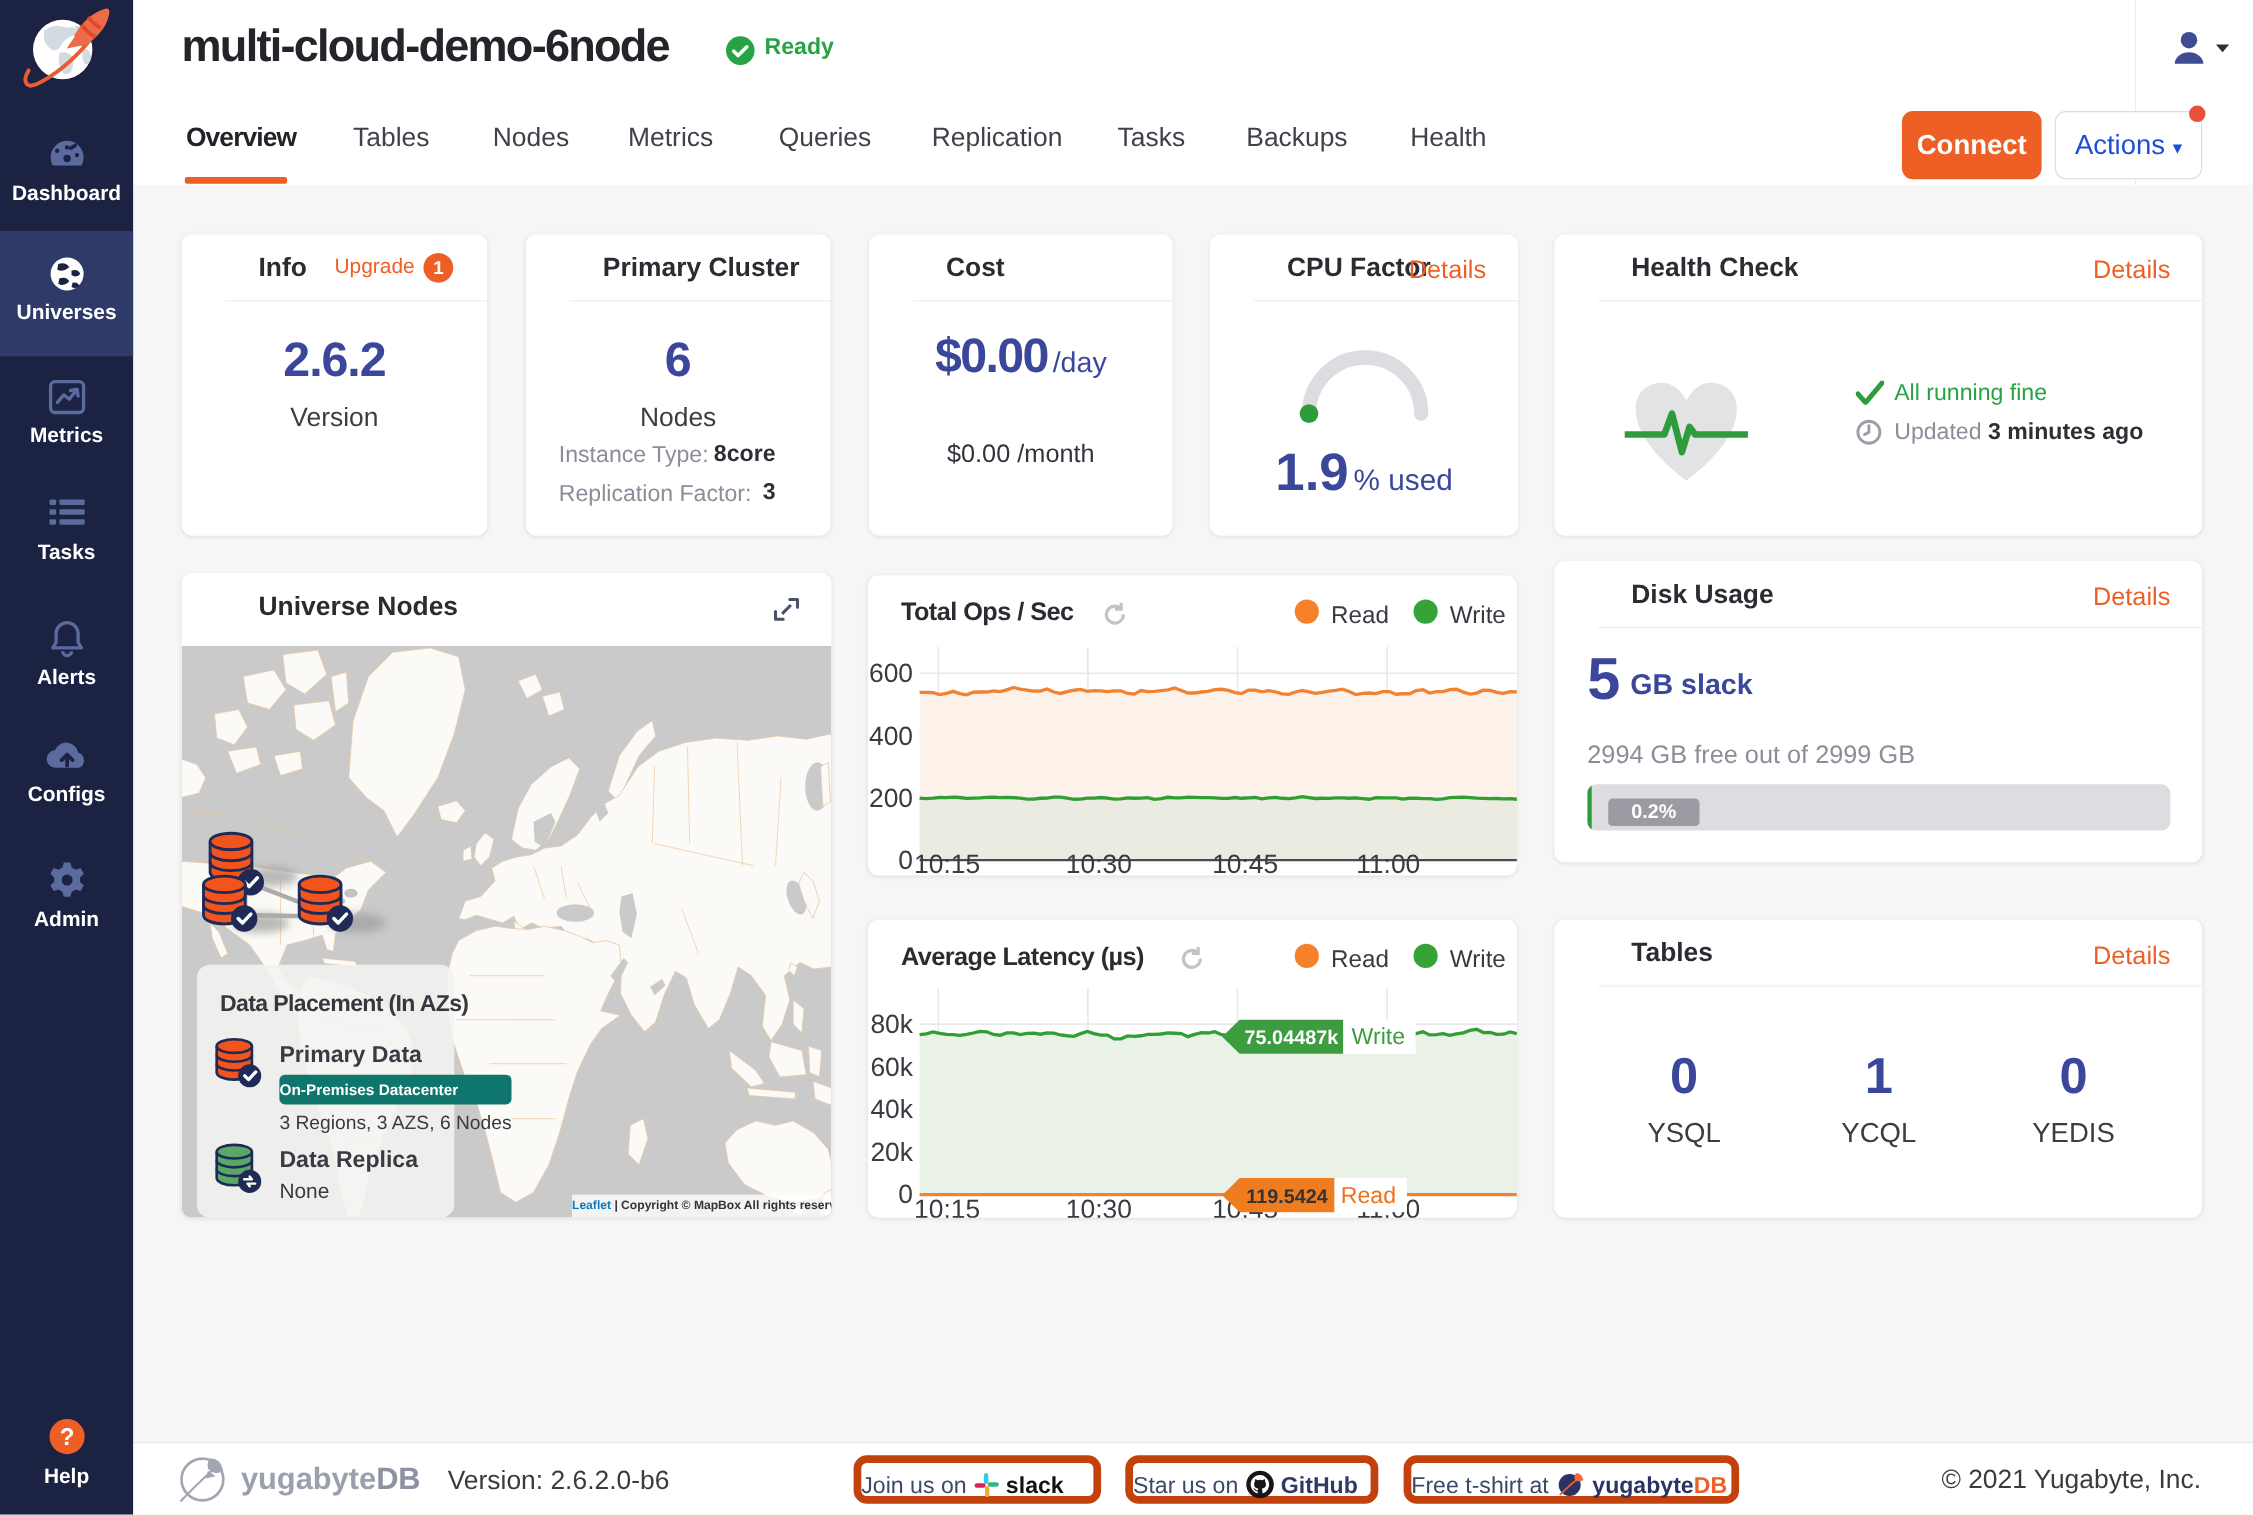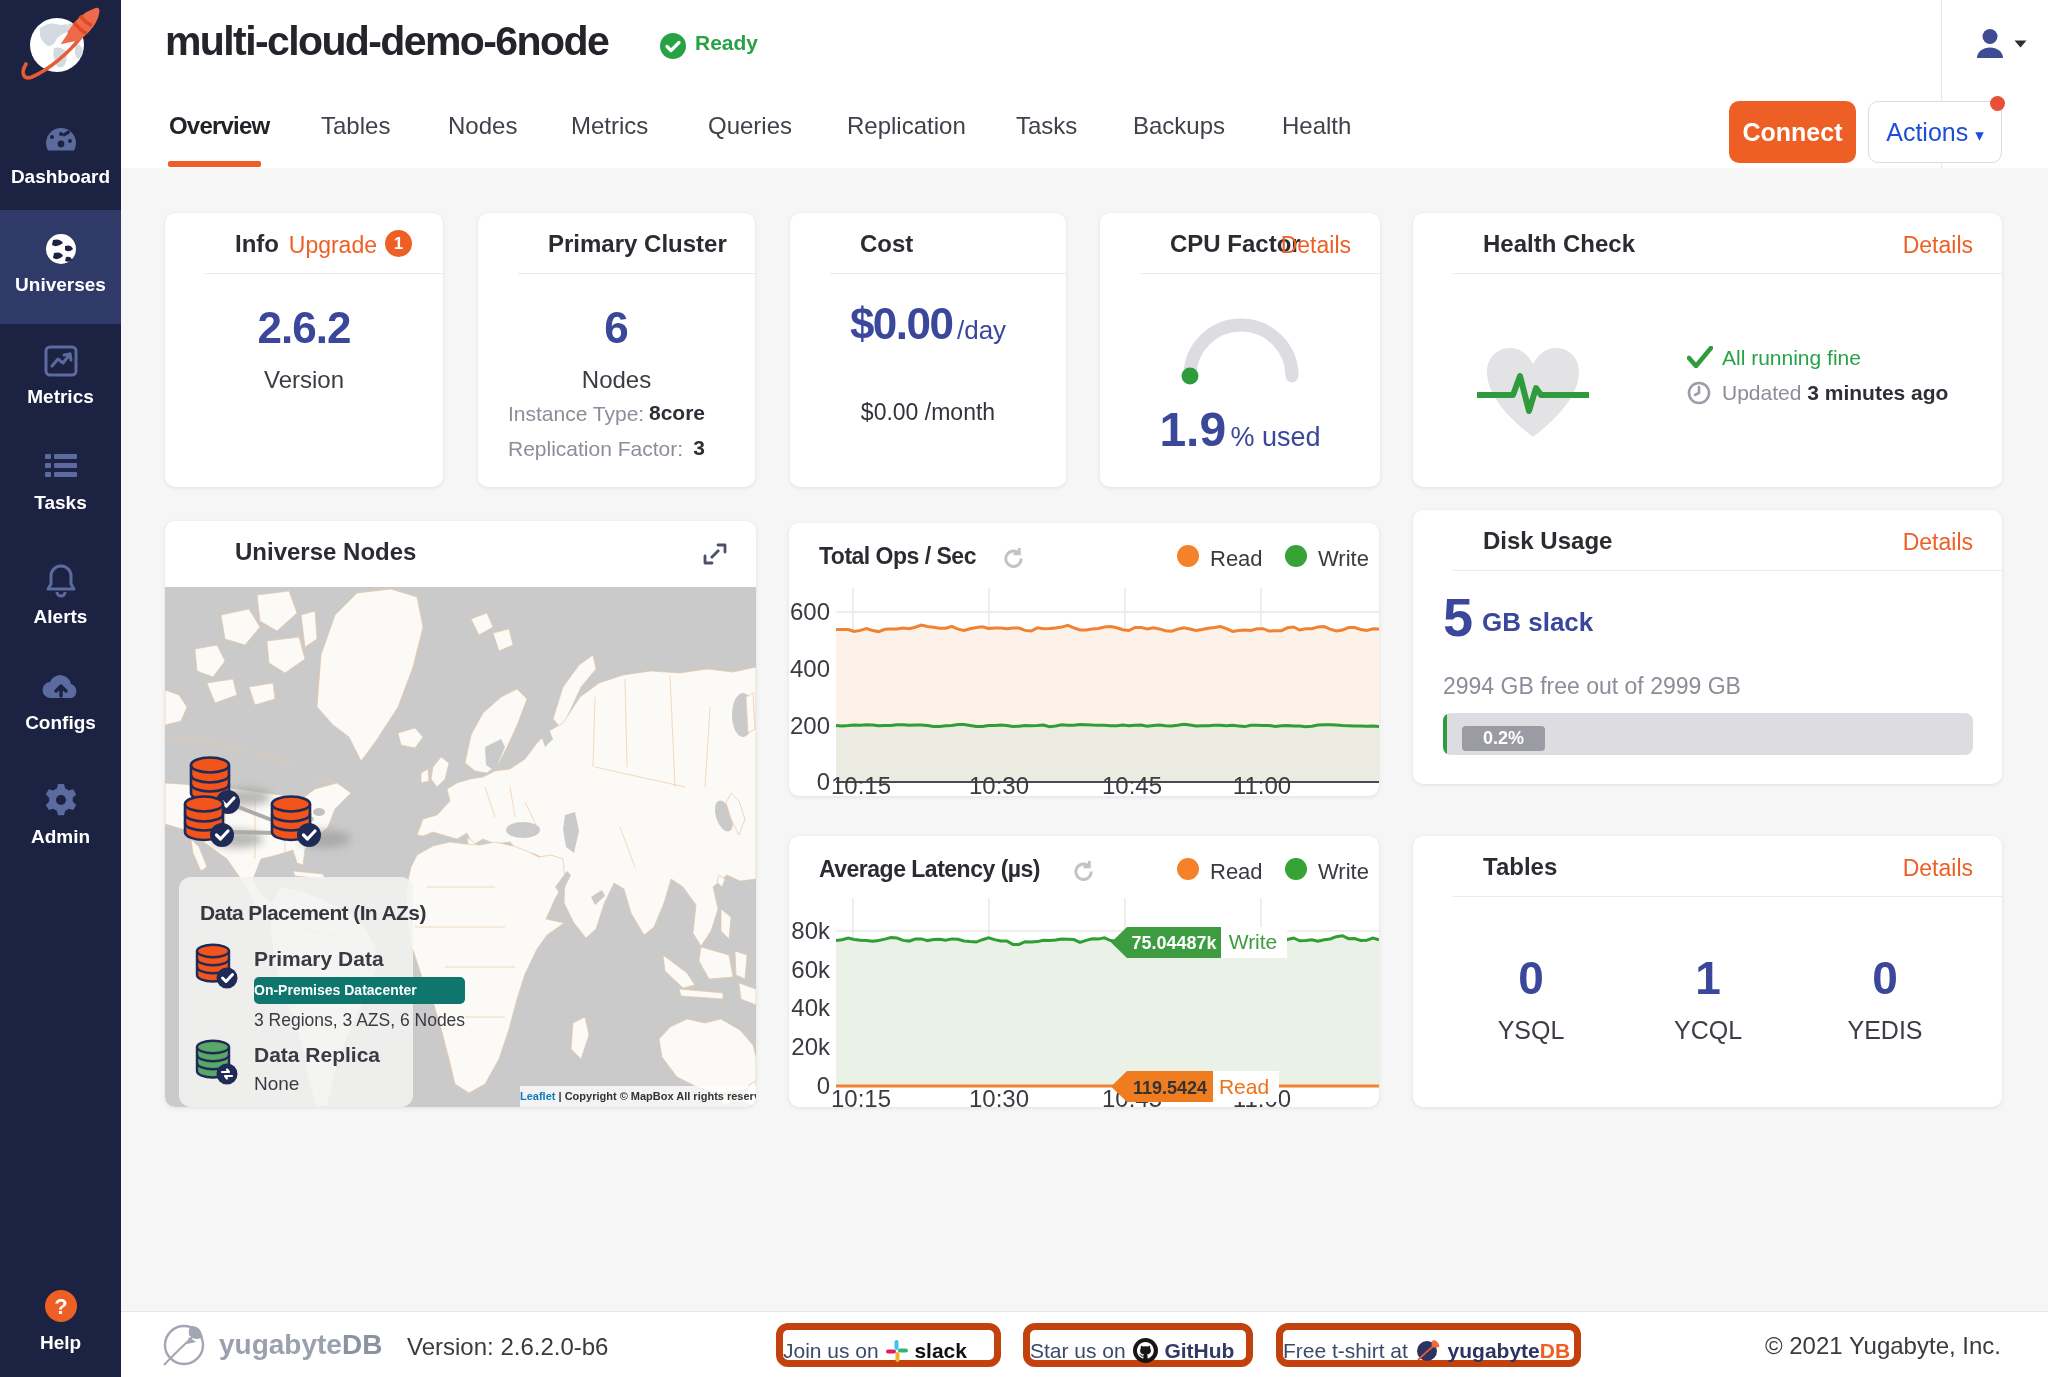--- a/index.html
+++ b/index.html
@@ -156,21 +156,21 @@
   <div class="tab" style="left:1161px">Health</div>
   <div id="tabline"></div>
   <div id="connect">Connect</div>
   <div id="actions">Actions <span style="font-size:17px">▾</span></div>
   <div id="reddot"></div>
 </div>
 
 <div class="card" style="left:165px;top:213px;width:278px;height:274px">
   <div class="ch">
         <div class="ct">Info</div>
-    <div class="abs" style="right:66px;top:19px;font-size:23px;color:#ee5f25">Upgrade</div>
+    <div class="abs" style="right:66px;top:19px;font-size:19px;color:#ee5f25">Upgrade</div>
     <div class="abs" style="right:31px;top:17px;width:27px;height:27px;border-radius:50%;background:#ee5f25;color:#fff;font-size:17px;font-weight:bold;text-align:center;line-height:27px">1</div>
   </div>
   <div class="abs bignum" style="left:0;right:0;top:90px;font-size:44px;letter-spacing:-1px;text-align:center">2.6.2</div>
   <div class="abs" style="left:0;right:0;top:153px;font-size:24px;color:#3c3d44;text-align:center">Version</div>
 </div>
 
 <div class="card" style="left:478px;top:213px;width:277px;height:274px">
   <div class="ch">
         <div class="ct">Primary Cluster</div>
       </div>

